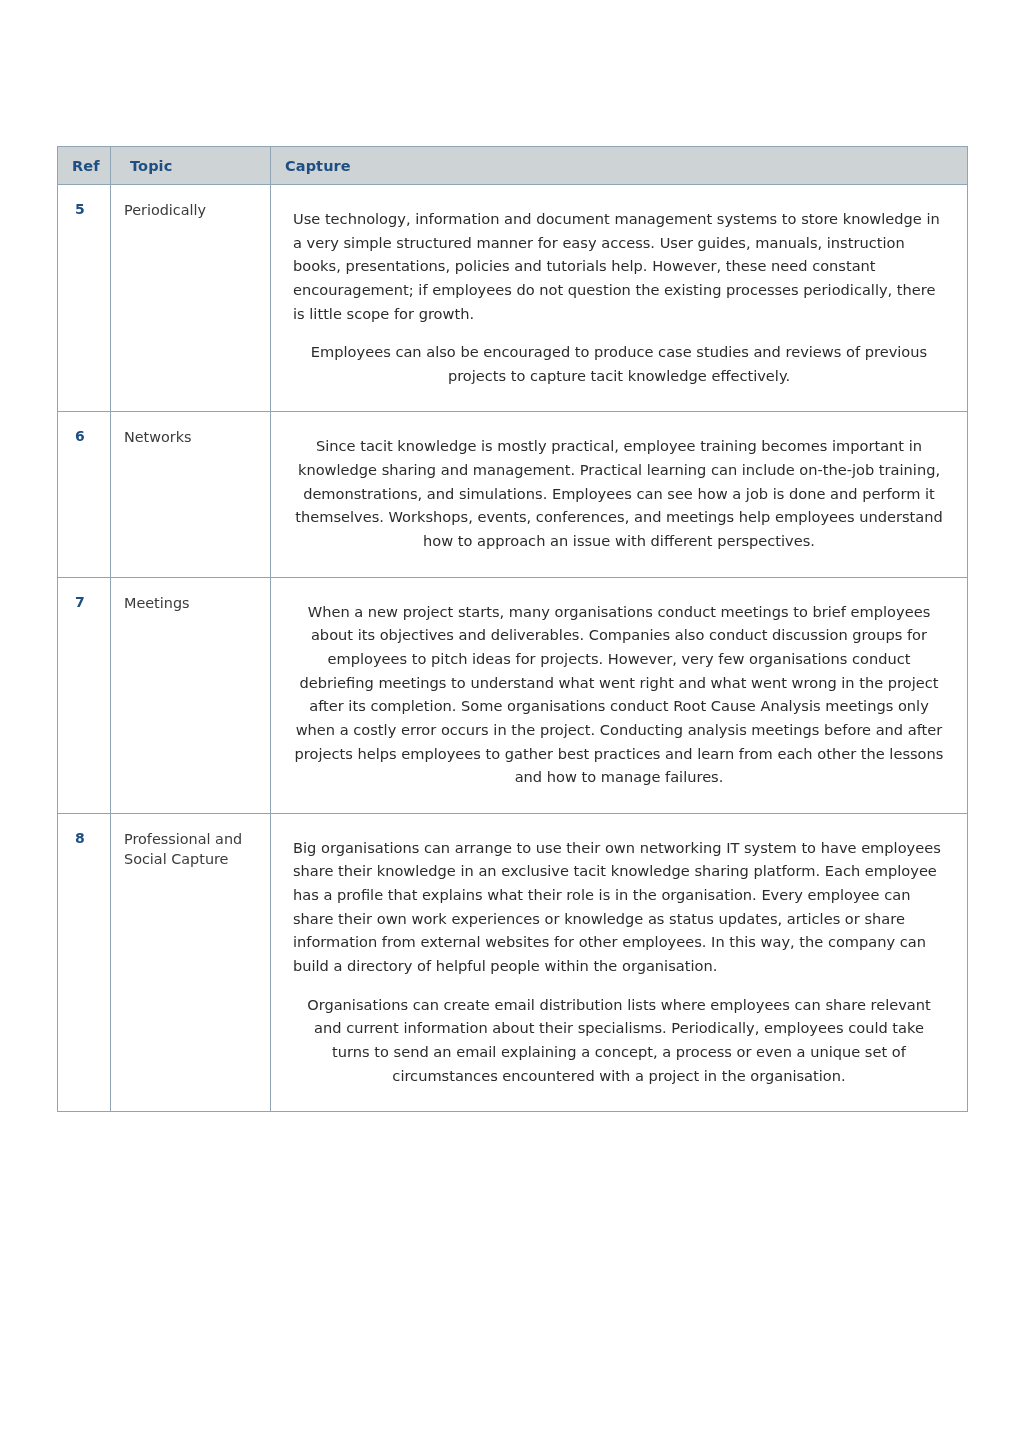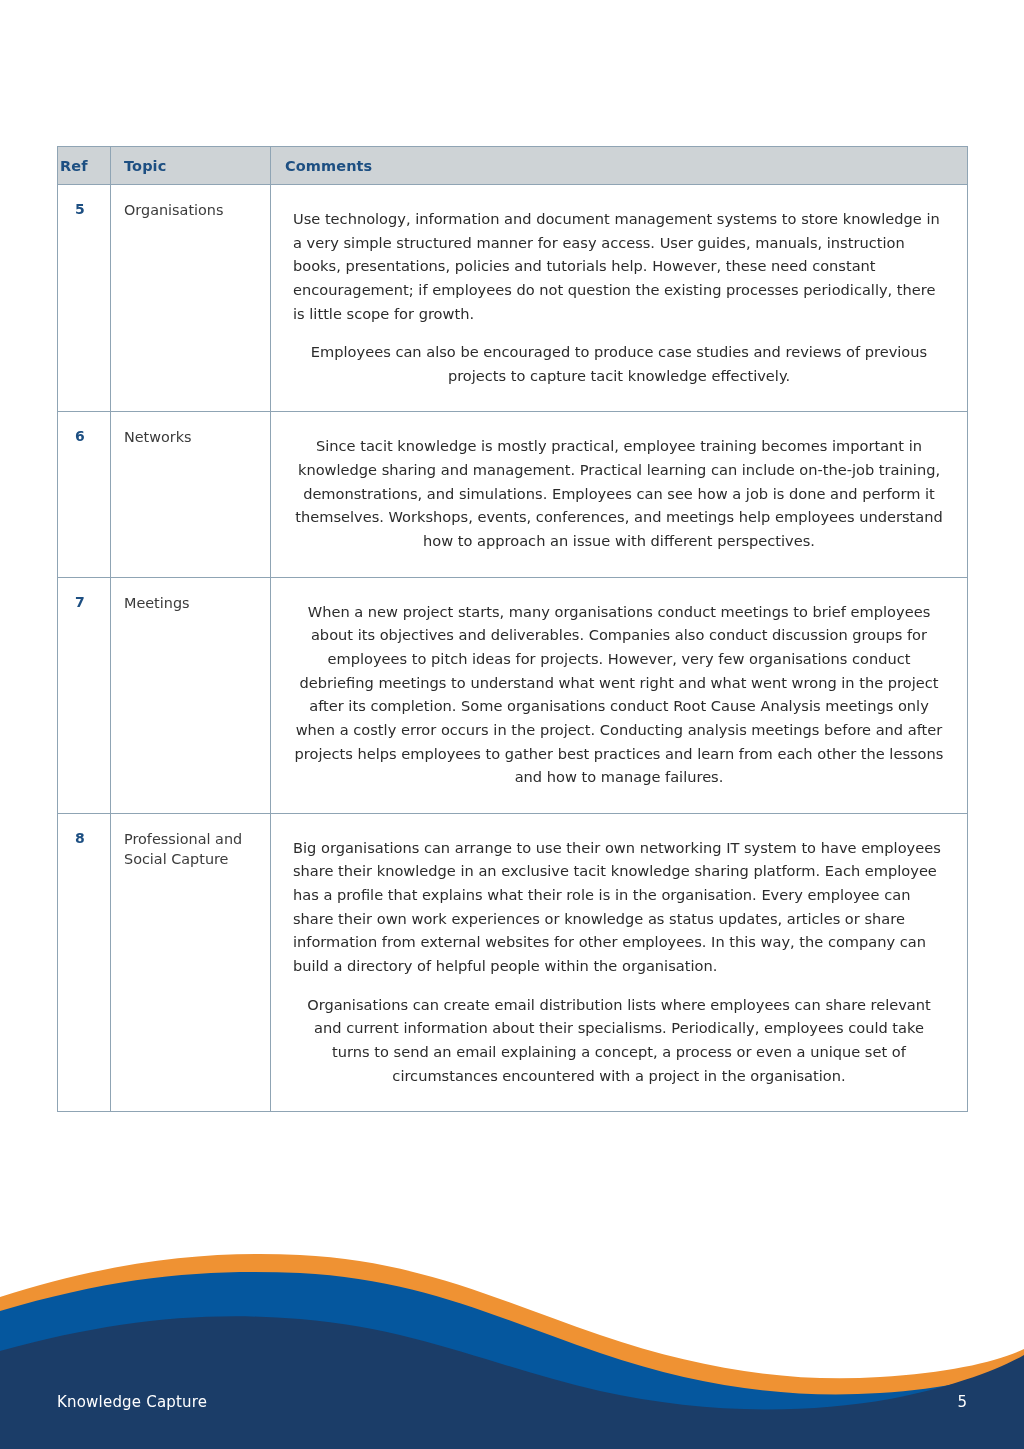--- a/index.html
+++ b/index.html
@@ -49,22 +49,22 @@
   }
 
   thead th {
     background: #ced3d6;
     color: #1d4f82;
     font-weight: bold;
     font-size: 14.5px;
     padding: 11px 10px 10px 14px;
     letter-spacing: 0.1px;
   }
-  thead th.th-ref   { padding-left: 2px; }
-  thead th.th-topic { padding-left: 13px; }
+  thead th.th-ref   { padding-left: 14px; }
+  thead th.th-topic { padding-left: 19px; }
   thead th.th-comm  { padding-left: 14px; }
 
   td.cell-ref {
     color: #1d4f82;
     font-weight: bold;
     font-size: 14px;
     padding: 16px 6px 16px 17px;
     white-space: nowrap;
   }
 
@@ -137,28 +137,28 @@
     <table class="kc-table">
       <colgroup>
         <col class="col-ref">
         <col class="col-topic">
         <col class="col-comm">
       </colgroup>
       <thead>
         <tr>
           <th class="th-ref">Ref</th>
           <th class="th-topic">Topic</th>
-          <th class="th-comm">Comments</th>
+          <th class="th-comm">Capture</th>
         </tr>
       </thead>
       <tbody>
 
         <tr class="row-5">
           <td class="cell-ref">5</td>
-          <td class="cell-topic">Organisations</td>
+          <td class="cell-topic">Periodically</td>
           <td class="cell-comments">
             <p>Use technology, information and document management systems to store knowledge in a very simple structured manner for easy access. User guides, manuals, instruction books, presentations, policies and tutorials help. However, these need constant encouragement; if employees do not question the existing processes periodically, there is little scope for growth.</p>
             <p>Employees can also be encouraged to produce case studies and reviews of previous projects to capture tacit knowledge effectively.</p>
           </td>
         </tr>
 
         <tr class="row-6">
           <td class="cell-ref">6</td>
           <td class="cell-topic">Networks</td>
           <td class="cell-comments">
@@ -180,23 +180,14 @@
           <td class="cell-comments">
             <p>Big organisations can arrange to use their own networking IT system to have employees share their knowledge in an exclusive tacit knowledge sharing platform. Each employee has a profile that explains what their role is in the organisation. Every employee can share their own work experiences or knowledge as status updates, articles or share information from external websites for other employees. In this way, the company can build a directory of helpful people within the organisation.</p>
             <p>Organisations can create email distribution lists where employees can share relevant and current information about their specialisms. Periodically, employees could take turns to send an email explaining a concept, a process or even a unique set of circumstances encountered with a project in the organisation.</p>
           </td>
         </tr>
 
       </tbody>
     </table>
   </div>
 
-  <div class="footer">
-    <svg viewBox="0 0 1024 200" preserveAspectRatio="none">
-      <path fill="#ef9233" d="M0,48 C120,10 210,2 300,6 C420,12 500,52 600,86 C700,120 790,134 880,128 C950,124 1000,112 1024,100 L1024,200 L0,200 Z"></path>
-      <path fill="#05579e" d="M0,62 C120,26 210,20 300,24 C420,30 500,70 600,104 C700,138 790,150 880,144 C950,140 1000,126 1024,112 L1024,200 L0,200 Z"></path>
-      <path fill="#1b3d68" d="M0,102 C110,72 200,62 300,70 C420,80 500,120 600,142 C700,164 800,166 890,150 C950,139 1000,120 1024,106 L1024,200 L0,200 Z"></path>
-    </svg>
-    <div class="footer-text">Knowledge Capture</div>
-    <div class="footer-page">5</div>
-  </div>
 
 </div>
 
 </body></html>

